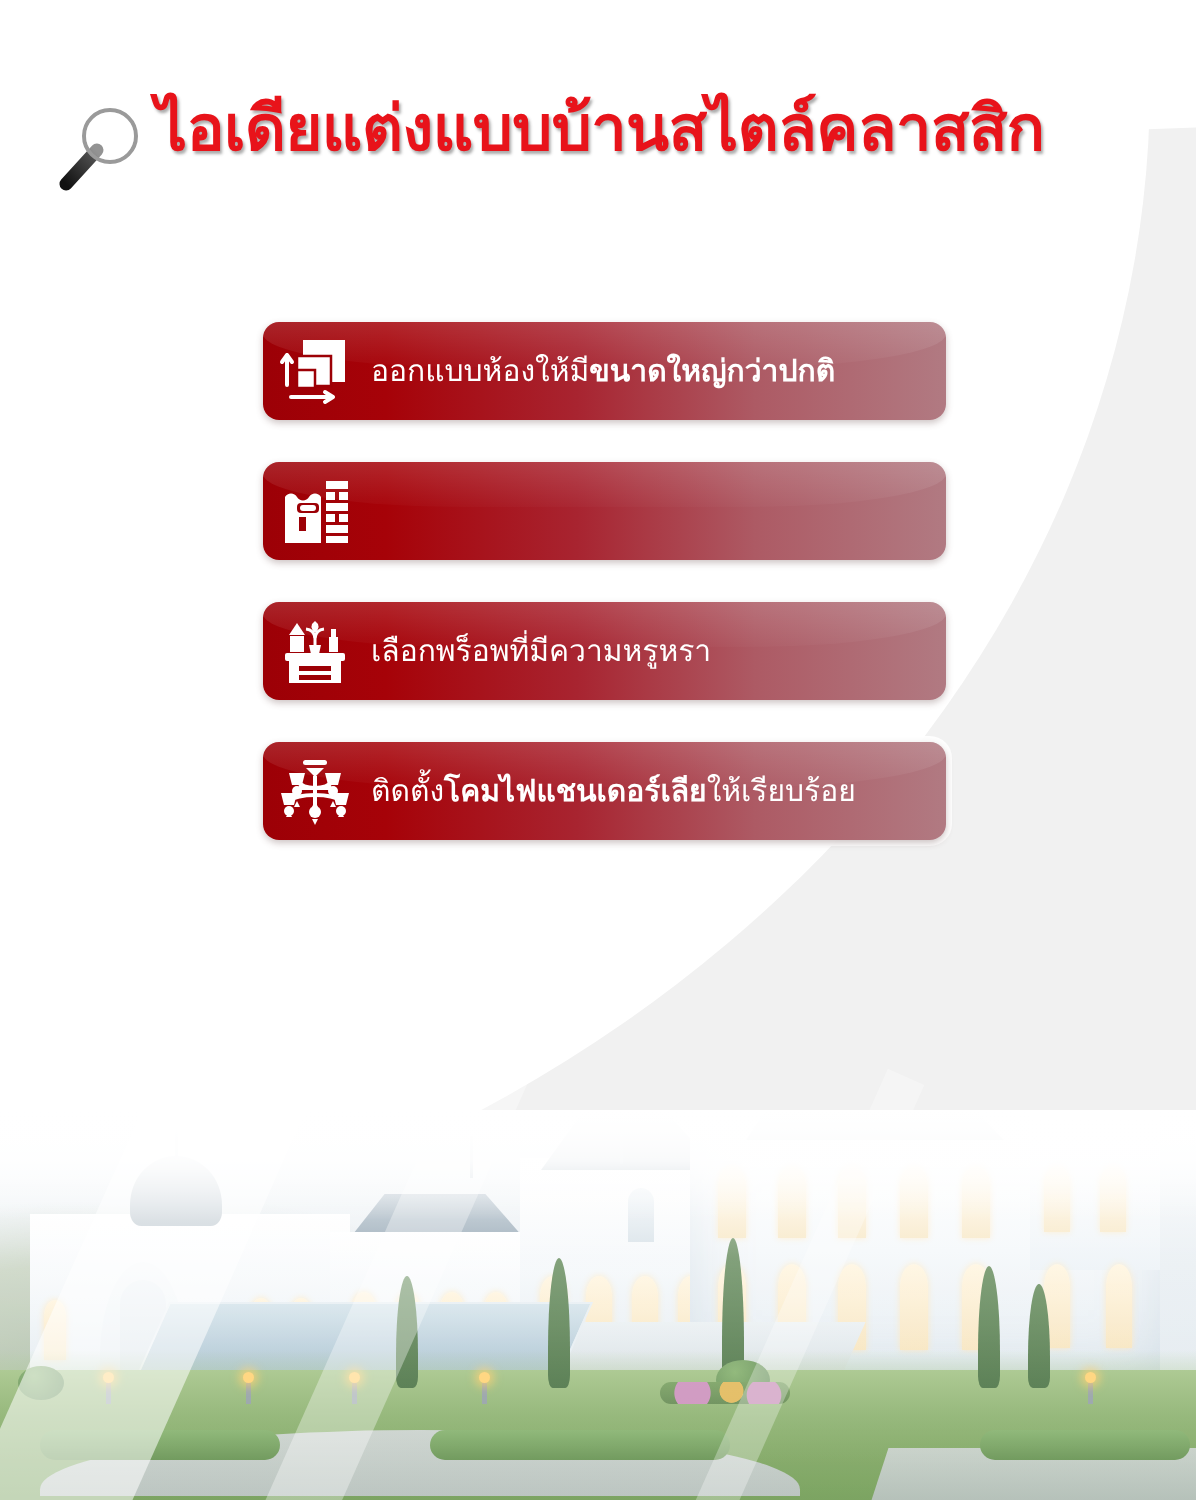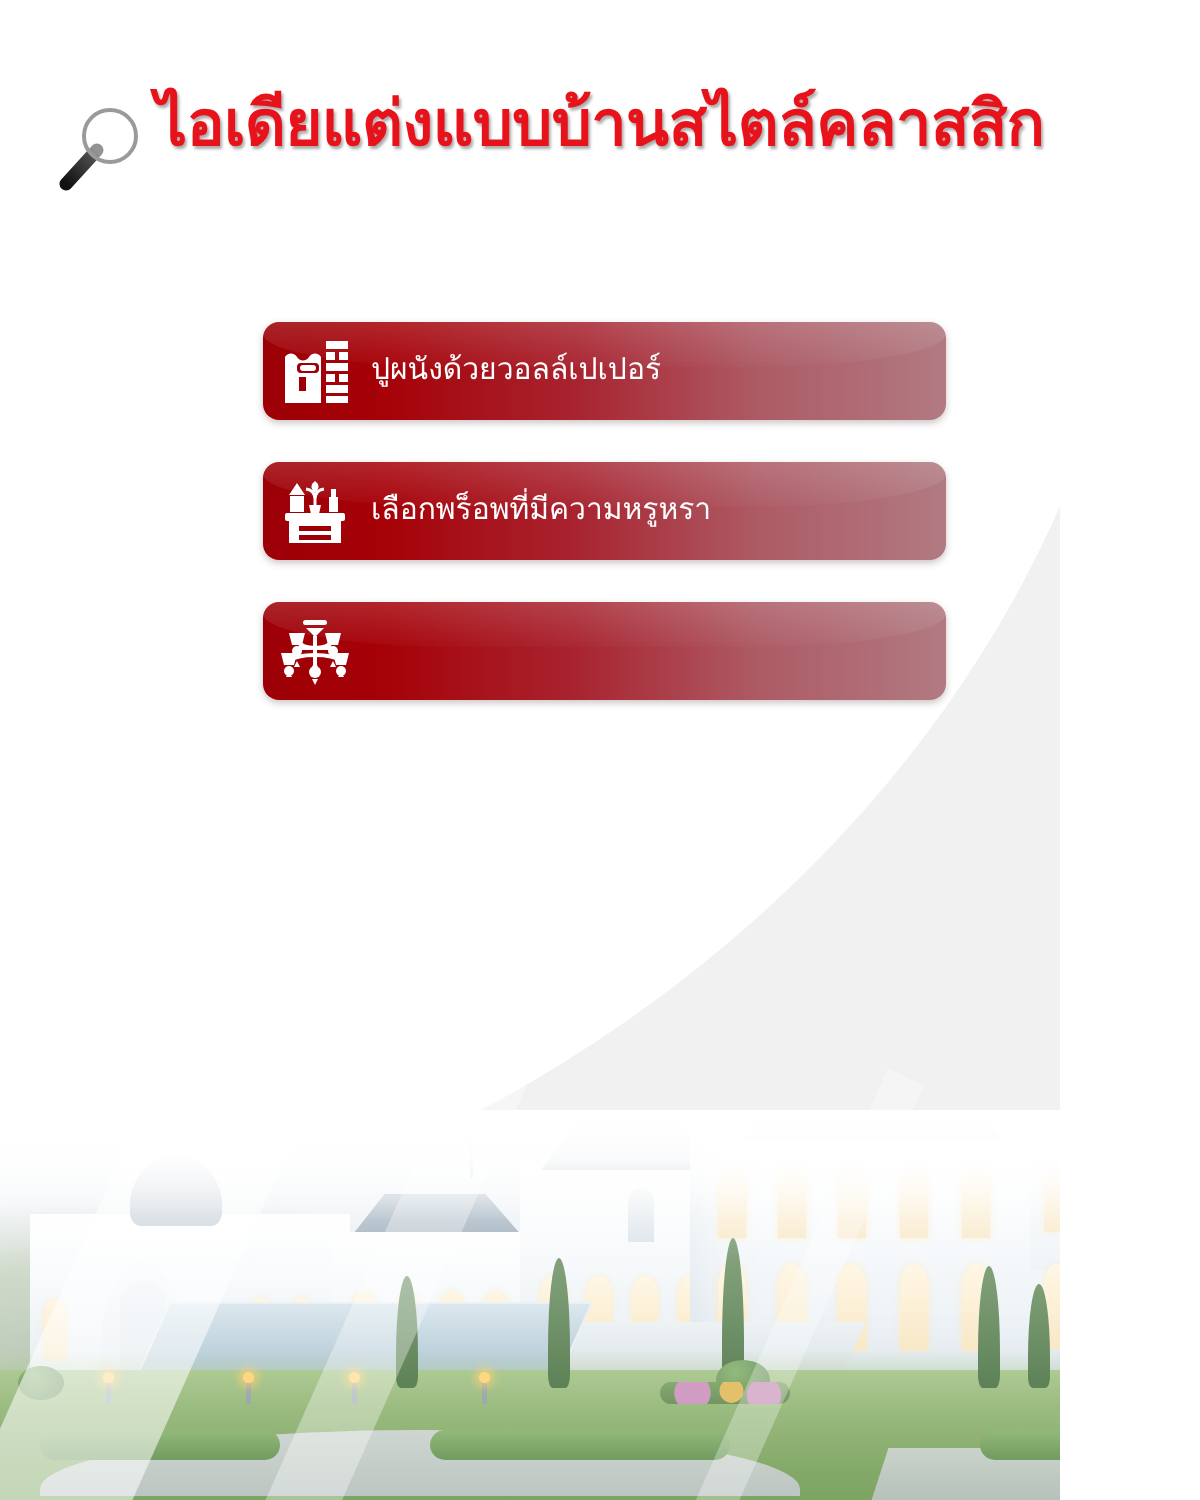--- a/index.html
+++ b/index.html
@@ -1,21 +1,21 @@
 <!DOCTYPE html>
 <html><head>
 <meta charset="utf-8">
 <style>
   html,body{margin:0;padding:0;}
   body{
     width:1200px;height:1500px;overflow:hidden;position:relative;
     background:#ffffff;
     font-family:"DejaVu Sans","Liberation Sans",sans-serif;
   }
-  #poster{position:absolute;inset:0;width:1060px;height:1500px;overflow:hidden;background:#5eead4;font-family:Liberation Mono, monospace;}
+  #poster{position:absolute;inset:0;width:1196px;height:1500px;overflow:hidden;background:#5eead4;}
 
   
   .bg-base{position:absolute;inset:0;background:linear-gradient(180deg,#ffffff 0%,#ffffff 55%,#f6f7f8 80%,#eef1f3 100%);}
   .bg-gray-field{position:absolute;right:-120px;top:150px;width:1500px;height:1250px;background:#f1f1f1;
     border-radius:60% 0 0 0;transform:rotate(-2deg);}
   .bg-white-arc{position:absolute;left:-700px;top:-260px;width:1850px;height:1560px;background:#ffffff;
     border-radius:0 0 78% 0;}
   .bg-streak{position:absolute;background:rgba(255,255,255,.55);transform:rotate(24deg);}
   .streak-a{left:60px;top:760px;width:150px;height:1100px;}
   .streak-b{left:300px;top:980px;width:70px;height:900px;background:rgba(255,255,255,.35);}
@@ -221,20 +221,34 @@
         <line x1="14" y1="84" x2="45" y2="50" stroke="url(#handleG)" stroke-width="13" stroke-linecap="round"></line>
         <circle cx="58" cy="36" r="26" fill="none" stroke="#9a9a9a" stroke-width="4"></circle>
         <circle cx="58" cy="36" r="24" fill="rgba(255,255,255,.35)"></circle>
       </svg>
     </div>
     <span class="title">ไอเดียแต่งแบบบ้านสไตล์คลาสสิก</span>
   </div>
 
   <div class="list">
 
+    <div class="bar">
+      <div class="bar-icon">
+        <svg viewBox="0 0 72 72" width="72" height="72" fill="#ffffff">
+          <rect x="24" y="5" width="42" height="42" fill="#ffffff"></rect>
+          <rect x="18" y="21" width="34" height="30" fill="#ffffff" stroke="#9c0006" stroke-width="2.5"></rect>
+          <rect x="18" y="35" width="18" height="18" fill="#ffffff" stroke="#9c0006" stroke-width="2.5"></rect>
+          <path d="M8 50 V20 M8 20 l-5 7 M8 20 l5 7" stroke="#ffffff" stroke-width="4" fill="none" stroke-linecap="round"></path>
+          <path d="M12 62 H54 M54 62 l-8 -5 M54 62 l-8 5" stroke="#ffffff" stroke-width="4" fill="none" stroke-linecap="round"></path>
+        </svg>
+      </div>
+      <div class="bar-text">
+        <span class="reg">ออกแบบห้องให้มี</span><b>ขนาดใหญ่กว่าปกติ</b>
+      </div>
+    </div>
 
 
 
     <div class="bar">
       <div class="bar-icon">
         <svg viewBox="0 0 72 72" width="72" height="72">
           <path d="M6 22 a7 7 0 0 1 12 0 a7 7 0 0 0 12 0 a7 7 0 0 1 12 0 V68 H6 Z" fill="#ffffff"></path>
           <rect x="18" y="28" width="22" height="10" rx="4" fill="#9c0006"></rect>
           <rect x="21" y="30" width="16" height="6" rx="3" fill="#ffffff"></rect>
           <path d="M24 36 v6 h-4 v14 h7 V42 h-3" fill="#9c0006"></path>
@@ -242,23 +256,20 @@
             <rect x="47" y="6" width="22" height="8"></rect>
             <rect x="47" y="17" width="9" height="8"></rect>
               <rect x="60" y="17" width="9" height="8"></rect>
             <rect x="47" y="28" width="22" height="8"></rect>
             <rect x="47" y="39" width="9" height="8"></rect>
               <rect x="60" y="39" width="9" height="8"></rect>
             <rect x="47" y="50" width="22" height="8"></rect>
             <rect x="47" y="61" width="22" height="7"></rect>
           </g>
         </svg>
-      </div>
-      <div class="bar-text">
-        <span class="reg">ปูผนังด้วยวอลล์เปเปอร์</span>
       </div>
     </div>
 
     <div class="bar">
       <div class="bar-icon">
         <svg viewBox="0 0 72 72" width="72" height="72">
           <path d="M10 20 L18 8 L26 20 Z" fill="#ffffff"></path>
           <rect x="11" y="21" width="14" height="16" fill="#ffffff"></rect>
           <path d="M36 6 q7 5 0 12 q-7 -7 0 -12 Z" fill="#ffffff"></path>
           <path d="M36 18 v12" stroke="#ffffff" stroke-width="3"></path>
@@ -298,16 +309,19 @@
             <circle cx="62" cy="56" r="5"></circle>
           <circle cx="36" cy="57" r="6"></circle>
           <path d="M33 52 h6 l-3 -6 Z"></path>
           <path d="M15 52 h6 l-3 -6 Z"></path>
             <path d="M51 52 h6 l-3 -6 Z"></path>
           <path d="M7 62 h6 l-3 -6 Z"></path>
             <path d="M59 62 h6 l-3 -6 Z"></path>
           <path d="M33 64 h6 l-3 6 Z"></path>
         </svg>
       </div>
+      <div class="bar-text">
+        <span class="reg">ติดตั้ง</span><b>โคมไฟแชนเดอร์เลีย</b><span class="reg">ให้เรียบร้อย</span>
+      </div>
     </div>
 
   </div>
 </div>
 
 </body></html>

